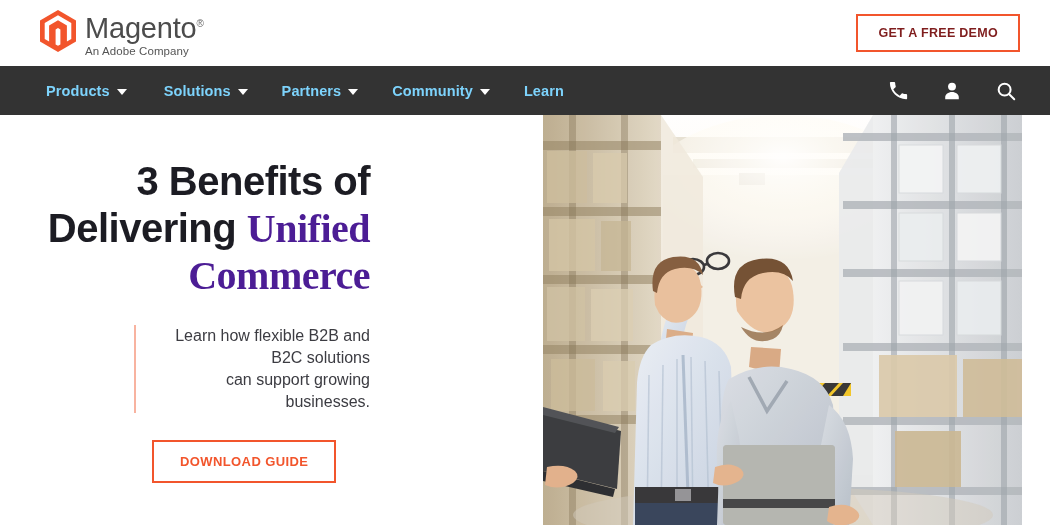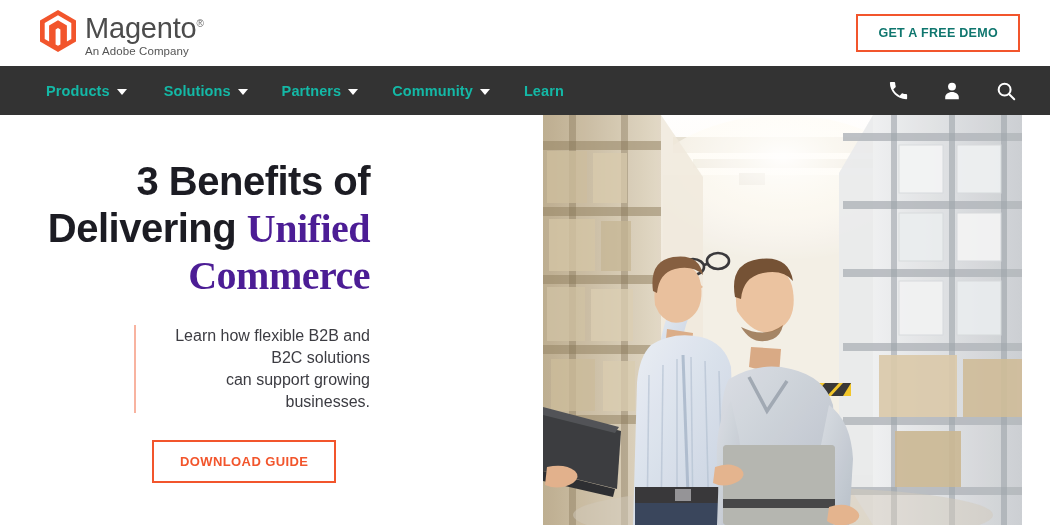--- a/index.html
+++ b/index.html
@@ -73,21 +73,21 @@
     line-height: 14px;
     color: #555555;
     margin-top: 1px;
     white-space: nowrap;
     letter-spacing: 0.1px;
   }
 
   .demo-btn {
     border: 2px solid #f2552c;
     background: #ffffff;
-    color: #0f766e;
+    color: #7f1d1d;
     font-size: 12.5px;
     font-weight: bold;
     letter-spacing: 0.3px;
     padding: 11px 20px;
     cursor: pointer;
     white-space: nowrap;
     font-family: "Liberation Sans", sans-serif;
     line-height: 1;
   }
 
@@ -108,21 +108,21 @@
     display: flex;
     align-items: center;
     list-style: none;
     height: 100%;
   }
 
   .nav-item {
     display: flex;
     align-items: center;
     gap: 7px;
-    color: #14b8a6;
+    color: #7dd3fc;
     font-size: 14.5px;
     font-weight: bold;
     padding: 0 17px;
     height: 100%;
     cursor: pointer;
     white-space: nowrap;
     letter-spacing: 0.1px;
   }
   .nav-item:first-child { padding-left: 0; padding-right: 20px; }
 

